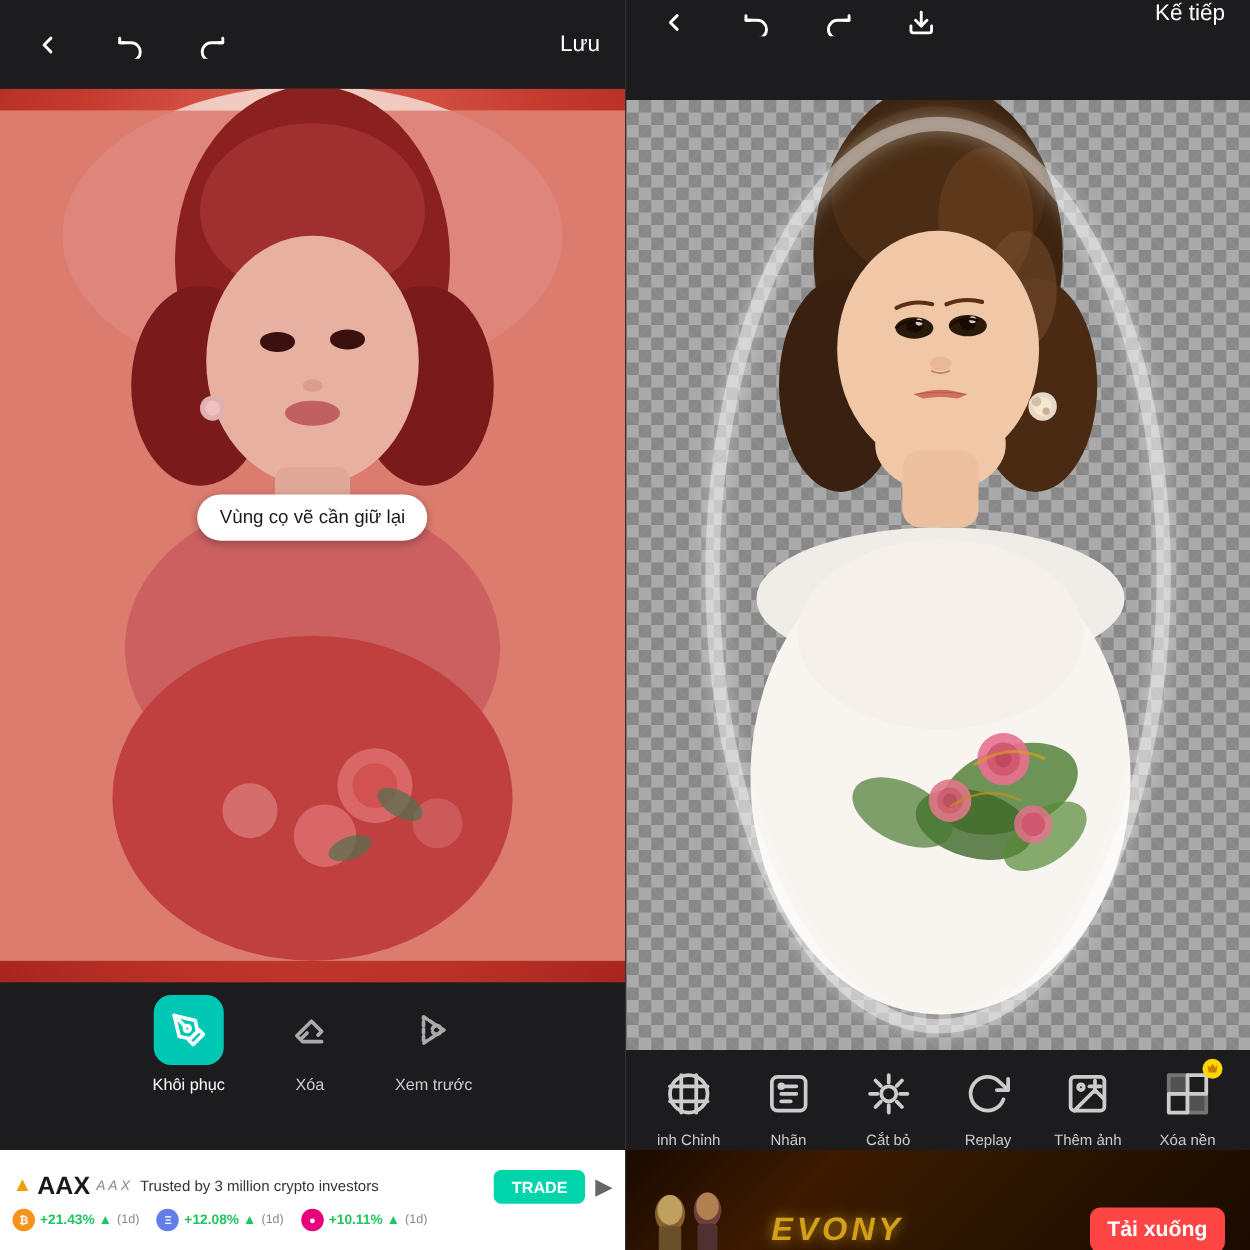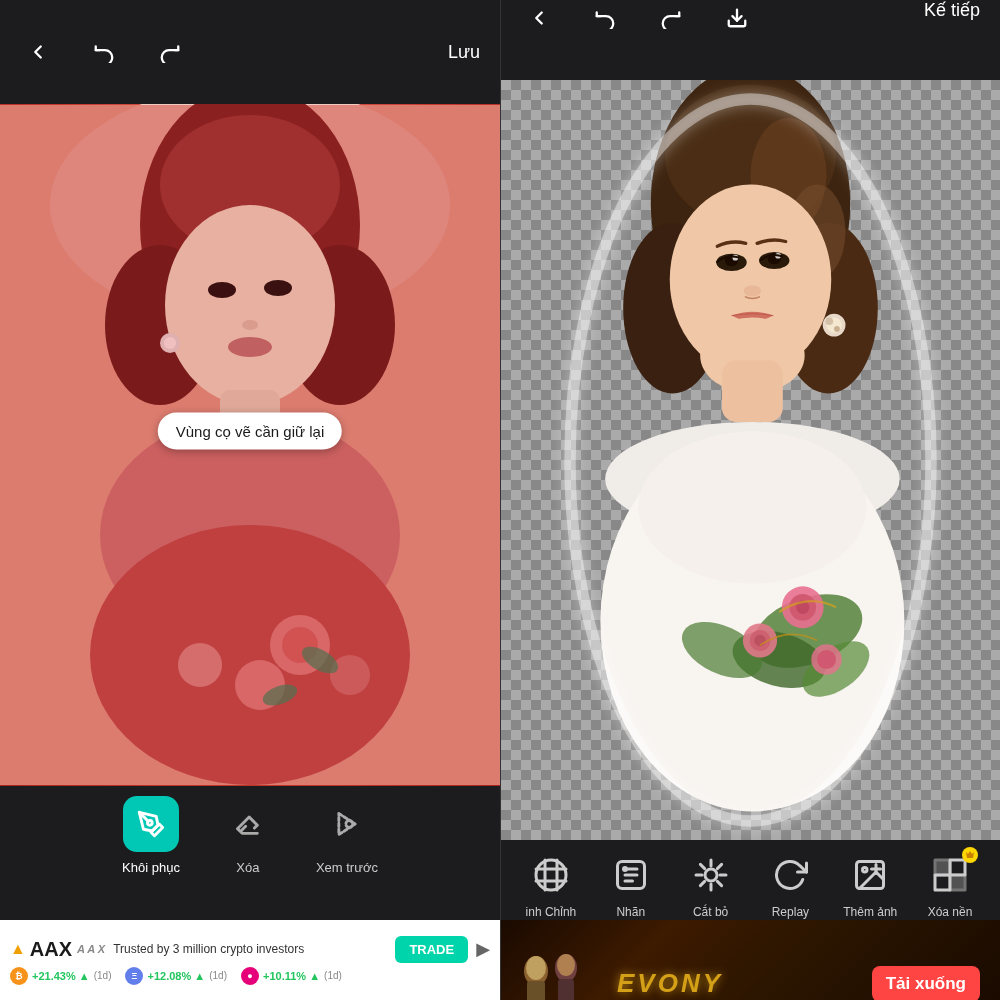--- a/index.html
+++ b/index.html
@@ -17,21 +17,21 @@
     .left-panel {
       width: 500px;
       height: 1000px;
       background: #1c1c1e;
       display: flex;
       flex-direction: column;
       position: relative;
     }
 
     .left-toolbar {
-      height: 104px;
+      height: 71px;
       background: #1c1c1e;
       display: flex;
       align-items: center;
       justify-content: space-between;
       padding: 0 20px;
       flex-shrink: 0;
     }
 
     .right-panel {
       width: 500px;
@@ -513,21 +513,21 @@
       </div>
     </div>
   </div>
 
   <div class="ad-banner">
     <div class="left-ad-content">
       <div class="ad-top-row">
         <div class="ad-logo">
           <span style="color:#f0a000; font-size:16px; margin-right:2px;">▲</span>
           <span class="aax">AAX</span>
-          <span style="font-size:11px; color:#888; font-style:italic; margin-left:3px; font-weight:700;">A A X</span>
+          <span style="font-size:11px; color:#888; font-style:italic; margin-left:3px; font-weight:400;">A A X</span>
         </div>
         <span class="ad-text">Trusted by 3 million crypto investors</span>
         <button class="trade-btn">TRADE</button>
         <span class="arrow-btn">▶</span>
       </div>
       <div class="crypto-row">
         <div class="crypto-item">
           <span class="crypto-icon btc">₿</span>
           <span class="crypto-price">+21.43% ▲</span>
           <span style="color:#888; font-size:10px;">(1d)</span>

